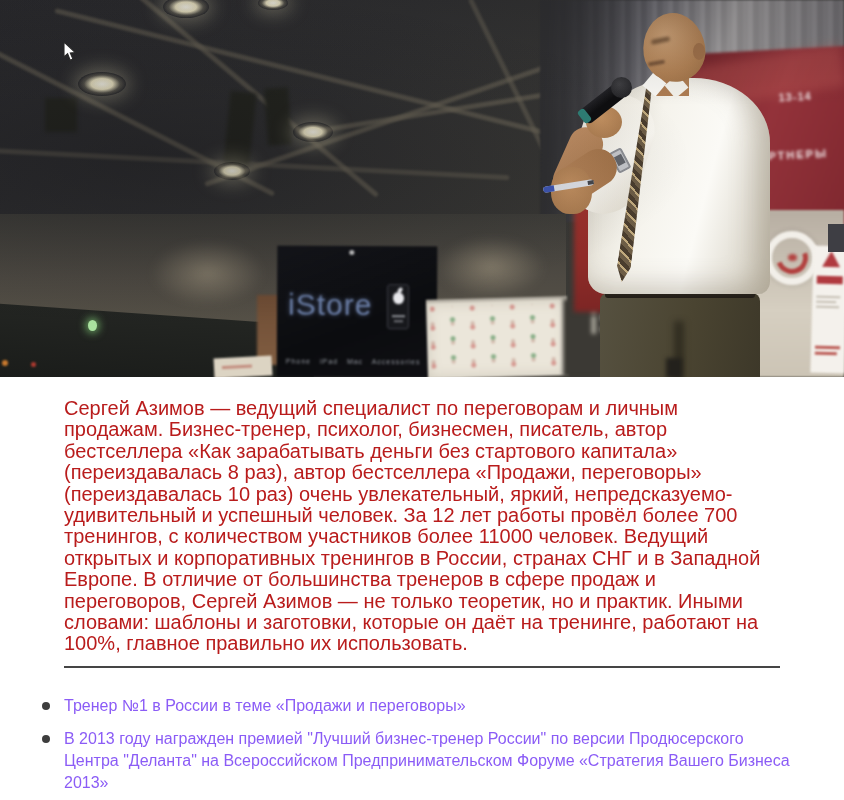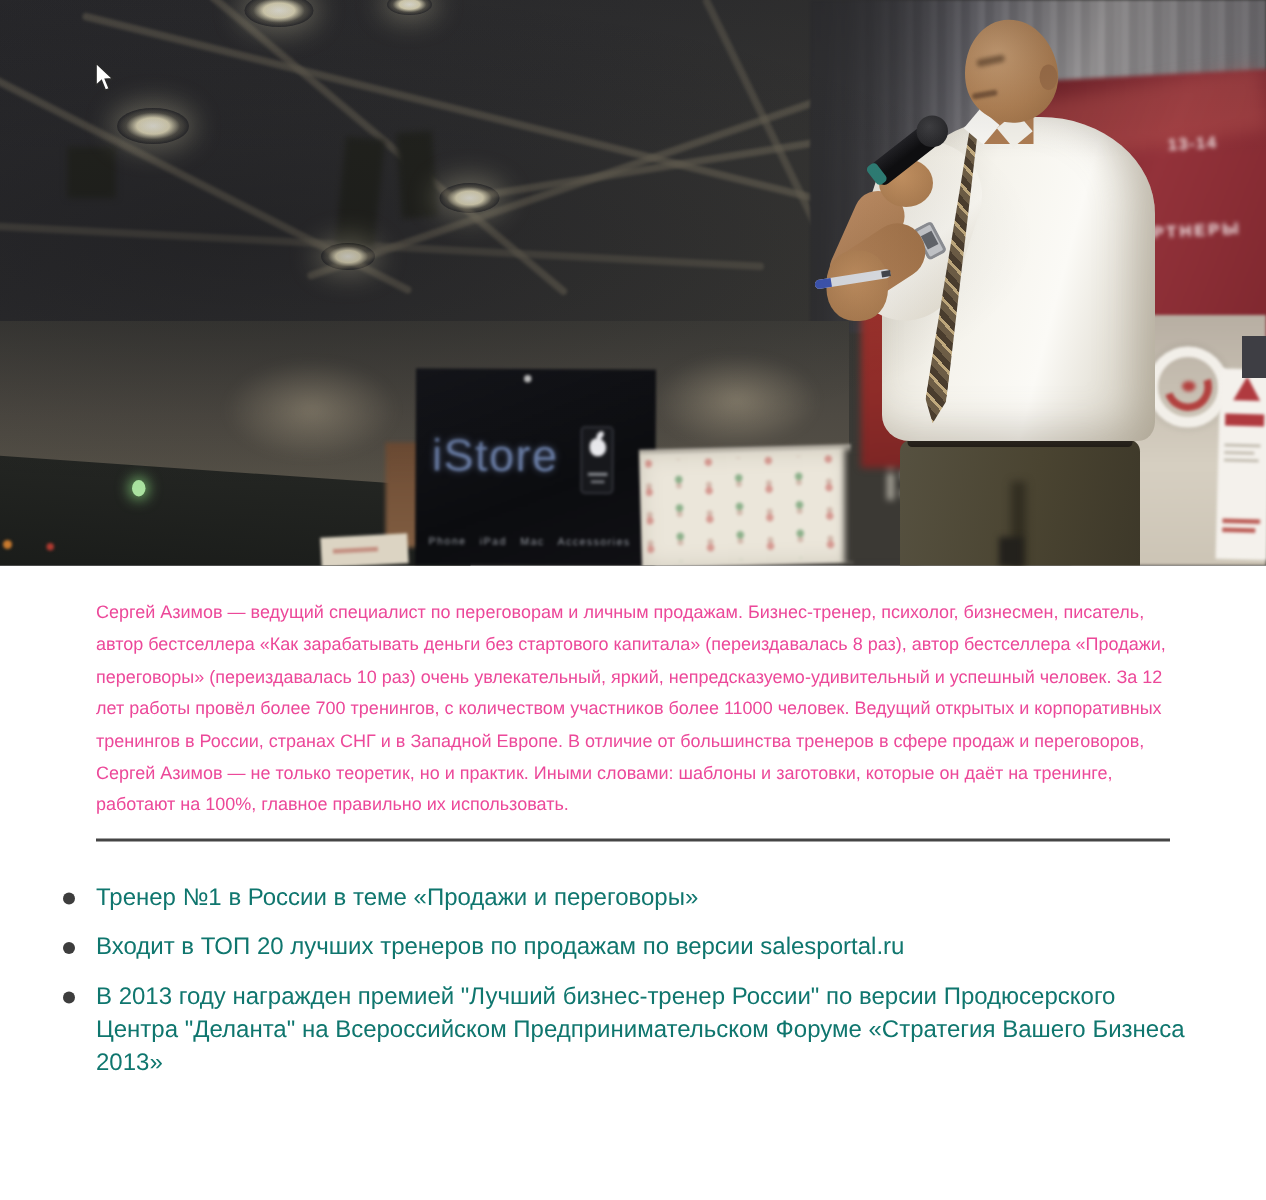--- a/index.html
+++ b/index.html
@@ -170,24 +170,24 @@
       background:radial-gradient(ellipse at 18% 42%,rgba(12,12,16,.32),transparent 55%),
                  linear-gradient(180deg,rgba(22,22,26,.18),transparent 28%); }
   .hero-title { left:64px; top:144px; font-size:30px; font-weight:bold; color:#ffffff;
                 letter-spacing:.5px; text-shadow:0 1px 3px rgba(0,0,0,.45); z-index:10; }
   .hero-subtitle { left:64px; top:196px; font-size:27px; font-weight:normal; color:rgba(239,237,233,.9);
                    letter-spacing:.5px; text-shadow:0 1px 3px rgba(0,0,0,.4); z-index:10; }
   .cursor { left:63px; top:41px; z-index:11; }
 
   
   .content { padding:21px 64px 0 64px; }
-  .about { width:716px; font-size:12px; line-height:21.4px; color:#ec4899; }
+  .about { width:716px; font-size:20px; line-height:21.4px; color:#b91c1c; }
   .divider { width:716px; border:none; border-top:2px solid #454545; margin:11px 0 0 0; }
   .bullets { list-style:none; margin:27px 0 0 -22px; width:760px; }
-  .bullets li { position:relative; padding-left:22px; margin-bottom:11px; font-size:16px; line-height:22px; color:#0f766e; }
+  .bullets li { position:relative; padding-left:22px; margin-bottom:11px; font-size:16px; line-height:22px; color:#8b5cf6; }
   .dot { position:absolute; left:0; top:7px; width:8px; height:8px; border-radius:50%; background:#3d3d3d; }
 </style>
 </head>
 <body>
 
 <div class="hero">
   <div class="ph-bg"></div>
 
   <div class="truss t1"></div>
   <div class="truss t2"></div>
@@ -306,17 +306,16 @@
   <svg class="cursor" width="15" height="21" viewBox="0 0 15 21">
     <path d="M1,1 L1,16 L4.6,12.8 L7.2,19.2 L9.9,18.1 L7.3,11.9 L12.3,11.6 Z" fill="#ffffff" stroke="#2a2a2a" stroke-width="1.1"></path>
   </svg>
 </div>
 
 <div class="content">
   <p class="about">Сергей Азимов — ведущий специалист по переговорам и личным продажам. Бизнес-тренер, психолог, бизнесмен, писатель, автор бестселлера «Как зарабатывать деньги без стартового капитала» (переиздавалась 8 раз), автор бестселлера «Продажи, переговоры» (переиздавалась 10 раз) очень увлекательный, яркий, непредсказуемо-удивительный и успешный человек. За 12 лет работы провёл более 700 тренингов, с количеством участников более 11000 человек. Ведущий открытых и корпоративных тренингов в России, странах СНГ и в Западной Европе. В отличие от большинства тренеров в сфере продаж и переговоров, Сергей Азимов — не только теоретик, но и практик. Иными словами: шаблоны и заготовки, которые он даёт на тренинге, работают на 100%, главное правильно их использовать.</p>
   <hr class="divider">
   <ul class="bullets">
     <li><span class="dot"></span><span>Тренер №1 в России в теме «Продажи и переговоры»</span></li>
-    <li><span class="dot"></span><span>Входит в ТОП 20 лучших тренеров по продажам по версии salesportal.ru</span></li>
     <li><span class="dot"></span><span>В 2013 году награжден премией "Лучший бизнес-тренер России" по версии Продюсерского Центра "Деланта" на Всероссийском Предпринимательском Форуме «Стратегия Вашего Бизнеса 2013»</span></li>
 
   </ul>
 </div>
 
 </body></html>

